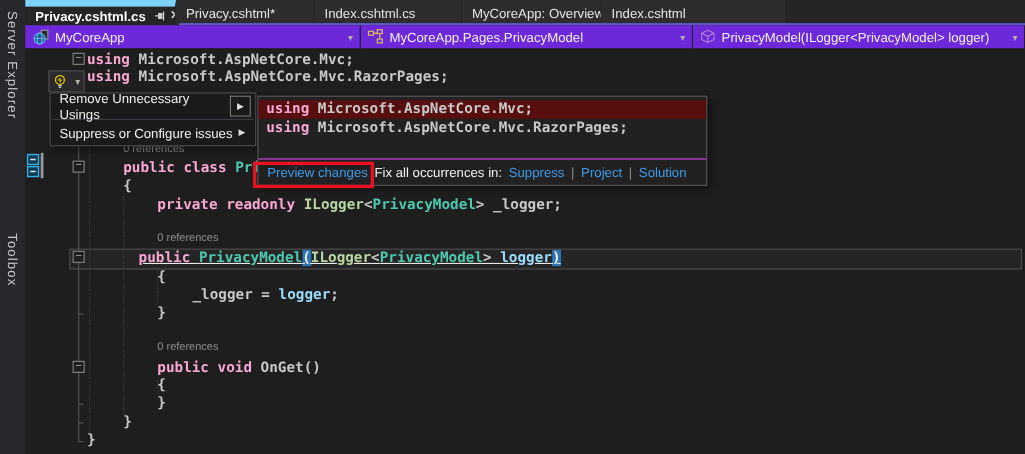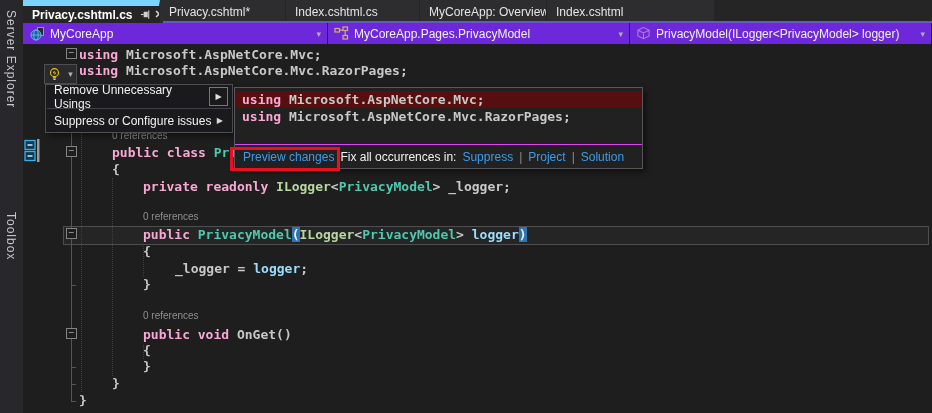--- a/index.html
+++ b/index.html
@@ -171,21 +171,21 @@
   <div class="codelens" style="left:143px; top:310px;">0 references</div>
 
   <div id="code-layer">
       <div class="code-line" style="left: 79px; top: 47px;"><span class="tk-kw">using</span><span class="tk-pl"> Microsoft.AspNetCore.Mvc;</span></div>
       <div class="code-line" style="left: 79px; top: 63px;"><span class="tk-kw">using</span><span class="tk-pl"> Microsoft.AspNetCore.Mvc.RazorPages;</span></div>
       <div class="code-line" style="left: 79px; top: 95px;"><span class="tk-kw">namespace</span><span class="tk-pl"> MyCoreApp.Pages</span></div>
       <div class="code-line" style="left: 79px; top: 112px;"><span class="tk-pl">{</span></div>
       <div class="code-line" style="left: 112px; top: 145px;"><span class="tk-kw">public class </span><span class="tk-ty">PrivacyModel</span><span class="tk-pl"> : </span><span class="tk-ty">PageModel</span></div>
       <div class="code-line" style="left: 112px; top: 162px;"><span class="tk-pl">{</span></div>
       <div class="code-line" style="left: 143px; top: 179px;"><span class="tk-kw">private readonly </span><span class="tk-if">ILogger</span><span class="tk-pl">&lt;</span><span class="tk-ty">PrivacyModel</span><span class="tk-pl">&gt; _logger;</span></div>
-      <div class="code-line" style="left: 143px; top: 227px;"><span class="tk-kw">public </span><span class="tk-ty">PrivacyModel</span><span class="tk-pl tk-hl">(</span><span class="tk-if">ILogger</span><span class="tk-pl">&lt;</span><span class="tk-ty">PrivacyModel</span><span class="tk-pl">&gt; </span><span class="tk-pa">logger</span><span class="tk-pl tk-hl">)</span></div>
+      <div class="code-line" style="left: 126px; top: 227px; text-decoration: underline;"><span class="tk-kw">public </span><span class="tk-ty">PrivacyModel</span><span class="tk-pl tk-hl">(</span><span class="tk-if">ILogger</span><span class="tk-pl">&lt;</span><span class="tk-ty">PrivacyModel</span><span class="tk-pl">&gt; </span><span class="tk-pa">logger</span><span class="tk-pl tk-hl">)</span></div>
       <div class="code-line" style="left: 143px; top: 244px;"><span class="tk-pl">{</span></div>
       <div class="code-line" style="left: 175px; top: 261px;"><span class="tk-pl">_logger = </span><span class="tk-pa">logger</span><span class="tk-pl">;</span></div>
       <div class="code-line" style="left: 143px; top: 277px;"><span class="tk-pl">}</span></div>
       <div class="code-line" style="left: 143px; top: 327px;"><span class="tk-kw">public void </span><span class="tk-pl">OnGet()</span></div>
       <div class="code-line" style="left: 143px; top: 343px;"><span class="tk-pl">{</span></div>
       <div class="code-line" style="left: 143px; top: 359px;"><span class="tk-pl">}</span></div>
       <div class="code-line" style="left: 112px; top: 376px;"><span class="tk-pl">}</span></div>
       <div class="code-line" style="left: 79px; top: 393px;"><span class="tk-pl">}</span></div>
     </div>
 

